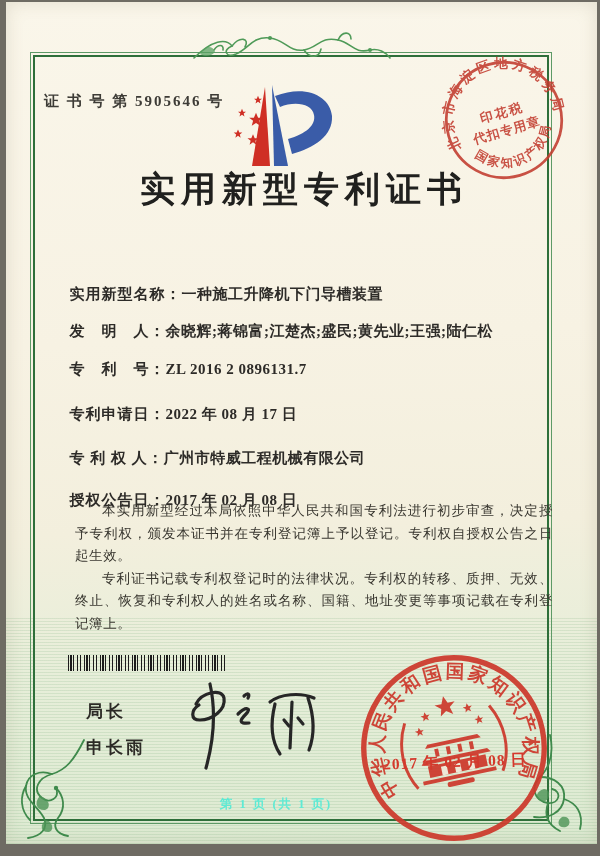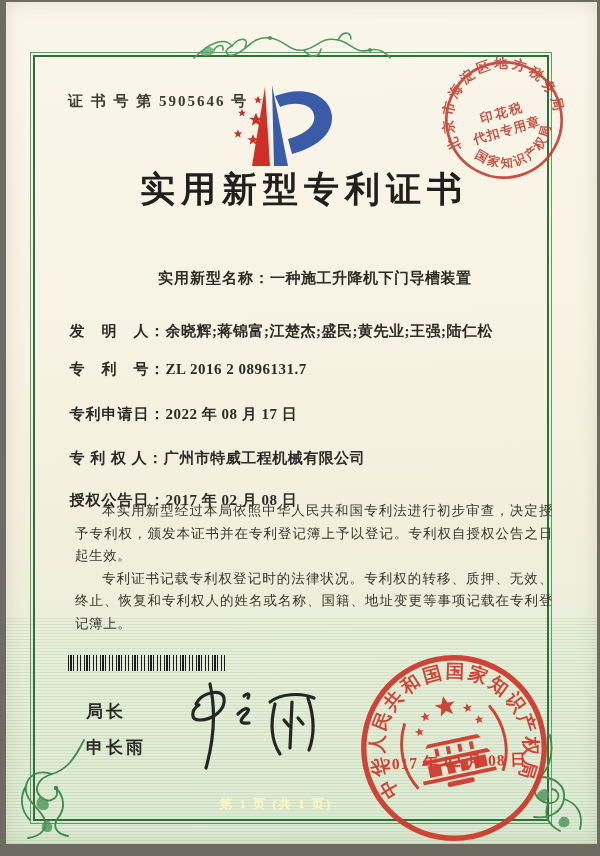--- a/index.html
+++ b/index.html
@@ -18,21 +18,21 @@
     left:6px;right:3px;top:618px;bottom:12px;
     background:repeating-linear-gradient(0deg,rgba(110,165,115,.20) 0 1px,rgba(255,255,255,0) 1px 3px);
     opacity:.85;
   }
   .frame{
     left:30px;top:52px;width:520px;height:770px;
     border:1px solid #5d9a66;
   }
   .frame-inner{position:absolute;inset:2px;border:2px solid #2e6f3a;}
   .cert-no{
-    left:68px;top:92px;font-size:15px;color:#3d3b36;letter-spacing:2px;font-weight:600;
+    left:44px;top:92px;font-size:15px;color:#3d3b36;letter-spacing:2px;font-weight:600;
   }
   .title{
     left:8px;right:0;top:166px;text-align:center;
     font-size:35px;font-weight:700;color:#20201e;letter-spacing:6px;
   }
   .field{left:62px;right:40px;font-size:15px;color:#2d2b28;font-weight:600;white-space:pre-wrap;}
   .field .lbl{letter-spacing:1px;}
   .field .val{letter-spacing:.5px;}
   .paras{left:62px;width:478px;top:500px;font-size:13.5px;line-height:22.5px;color:#38362f;text-align:justify;margin-left:13px;}
   .paras p{margin:0;text-indent:2em;letter-spacing:.6px;}
@@ -46,21 +46,21 @@
   .sig-svg{left:178px;top:668px;}
   .seal-svg{left:348px;top:645px;opacity:.93;}
   .seal-date{
     left:350px;top:752px;width:210px;text-align:center;
     font-size:15.5px;font-weight:700;color:#d4392c;letter-spacing:1px;
     transform:rotate(-2deg);
   }
   .tax-svg{left:440px;top:56px;opacity:.88;transform:rotate(-16deg);}
   .footer-page{
     left:50%;top:796px;transform:translateX(-50%) translateX(-24px);
-    font-size:12.5px;color:#fef9c3;letter-spacing:2px;font-weight:600;
+    font-size:12.5px;color:#5eead4;letter-spacing:2px;font-weight:600;
   }
   .orn{pointer-events:none;}
 </style>
 </head>
 <body>
 
 <div class="abs paper"></div>
 <div class="abs tint-lines"></div>
 
 <div class="abs frame">
@@ -132,21 +132,21 @@
     <use href="#star" transform="translate(30,16) scale(0.42)"></use>
     <use href="#star" transform="translate(14,29) scale(0.42)"></use>
     <use href="#star" transform="translate(28,36) scale(0.72)"></use>
     <use href="#star" transform="translate(10,50) scale(0.45)"></use>
     <use href="#star" transform="translate(25,56) scale(0.58)"></use>
   </g>
 </svg>
 
 <div class="abs title">实用新型专利证书</div>
 
-<div class="abs field" style="top:252px;text-align:center;">
+<div class="abs field" style="top:268px;">
   <span class="lbl">实用新型名称：</span><span class="val">一种施工升降机下门导槽装置</span>
 </div>
 <div class="abs field" style="top:305px;">
   <span class="lbl">发　明　人：</span><span class="val">余晓辉;蒋锦富;江楚杰;盛民;黄先业;王强;陆仁松</span>
 </div>
 <div class="abs field" style="top:343px;">
   <span class="lbl">专　利　号：</span><span class="val">ZL 2016 2 0896131.7</span>
 </div>
 <div class="abs field" style="top:388px;">
   <span class="lbl">专利申请日：</span><span class="val">2022 年 08 月 17 日</span>

